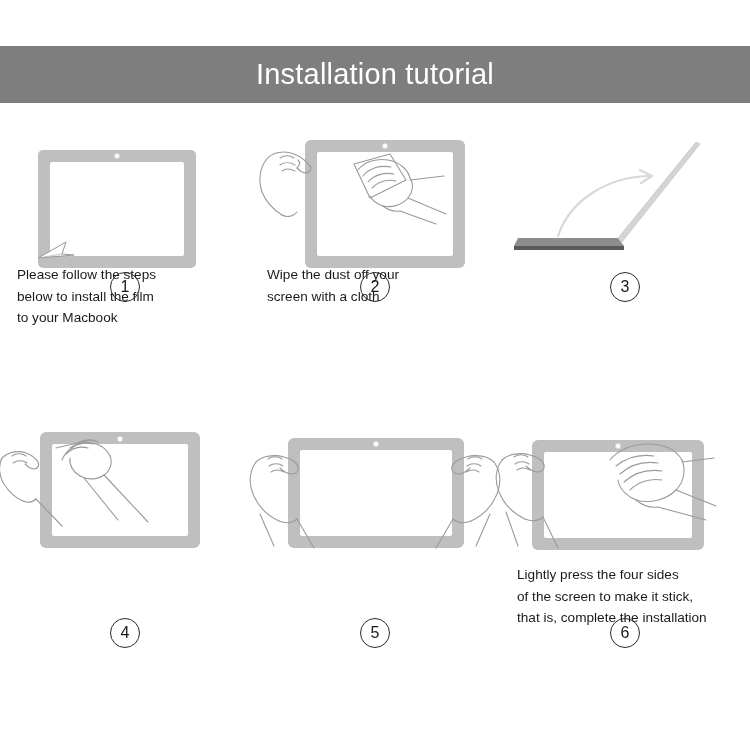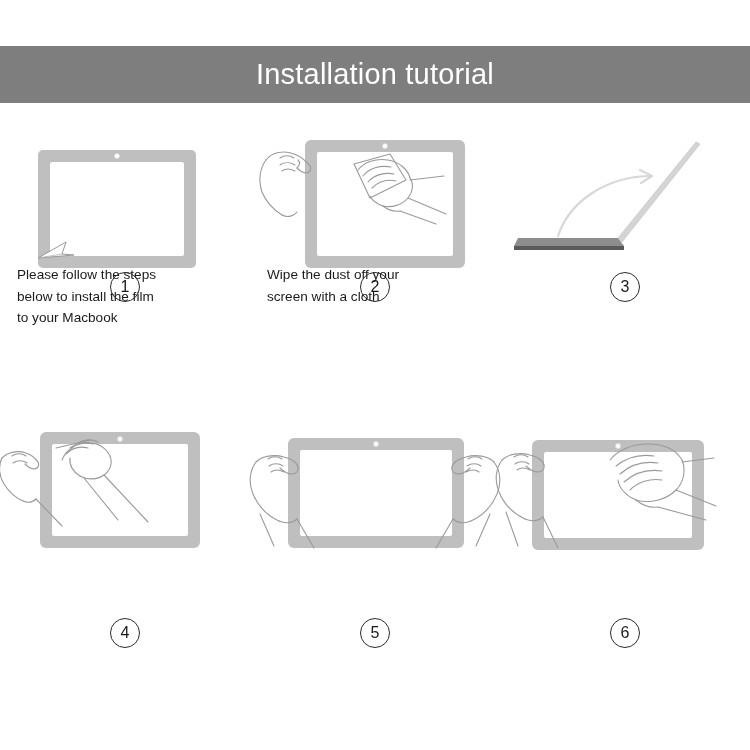--- a/index.html
+++ b/index.html
@@ -286,20 +286,23 @@
                 <path d="M124 64 C134 55, 148 51, 162 53"></path>
                 <path d="M130 72 C138 64, 150 60, 162 62"></path>
                 <path d="M182 44 L214 40"></path>
                 <path d="M176 72 L216 88"></path>
                 <path d="M136 82 C142 87, 150 90, 158 89"></path>
                 <path d="M158 89 L206 102"></path>
               </g>
             </g>
           </svg>
         </div>
+        <div class="caption">Lightly press the four sides
+of the screen to make it stick,
+that is, complete the installation</div>
         <div class="step-wrap" style="top:200px;">
           <div class="step-circle">6</div>
         </div>
       </div>
     </div>
 
   </div>
 </div>
 
 </body></html>

